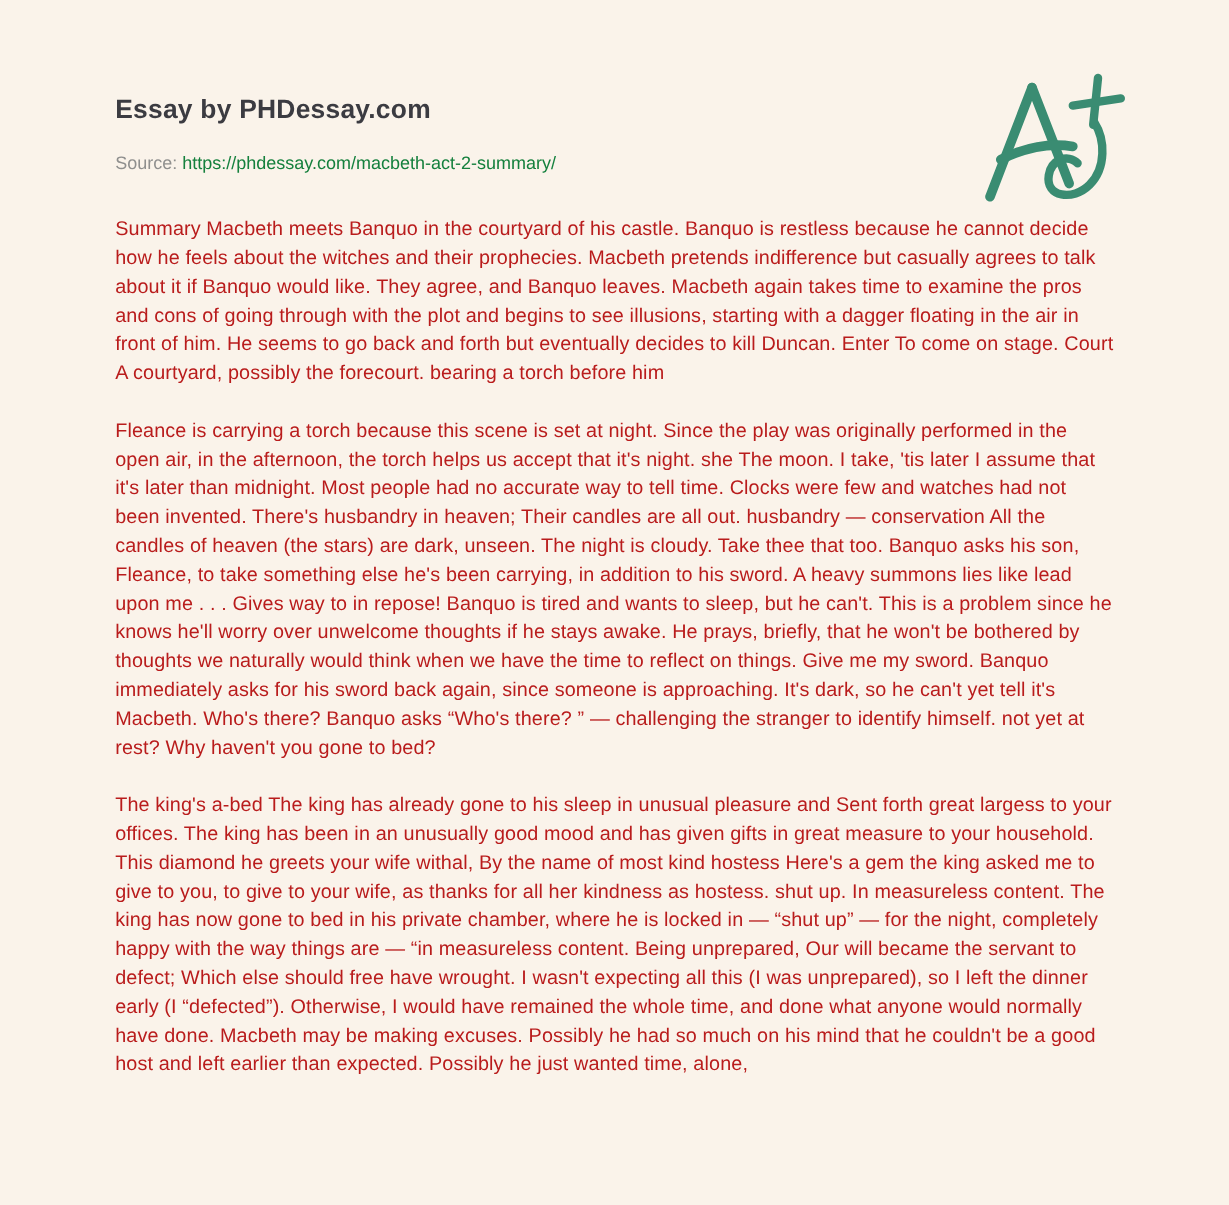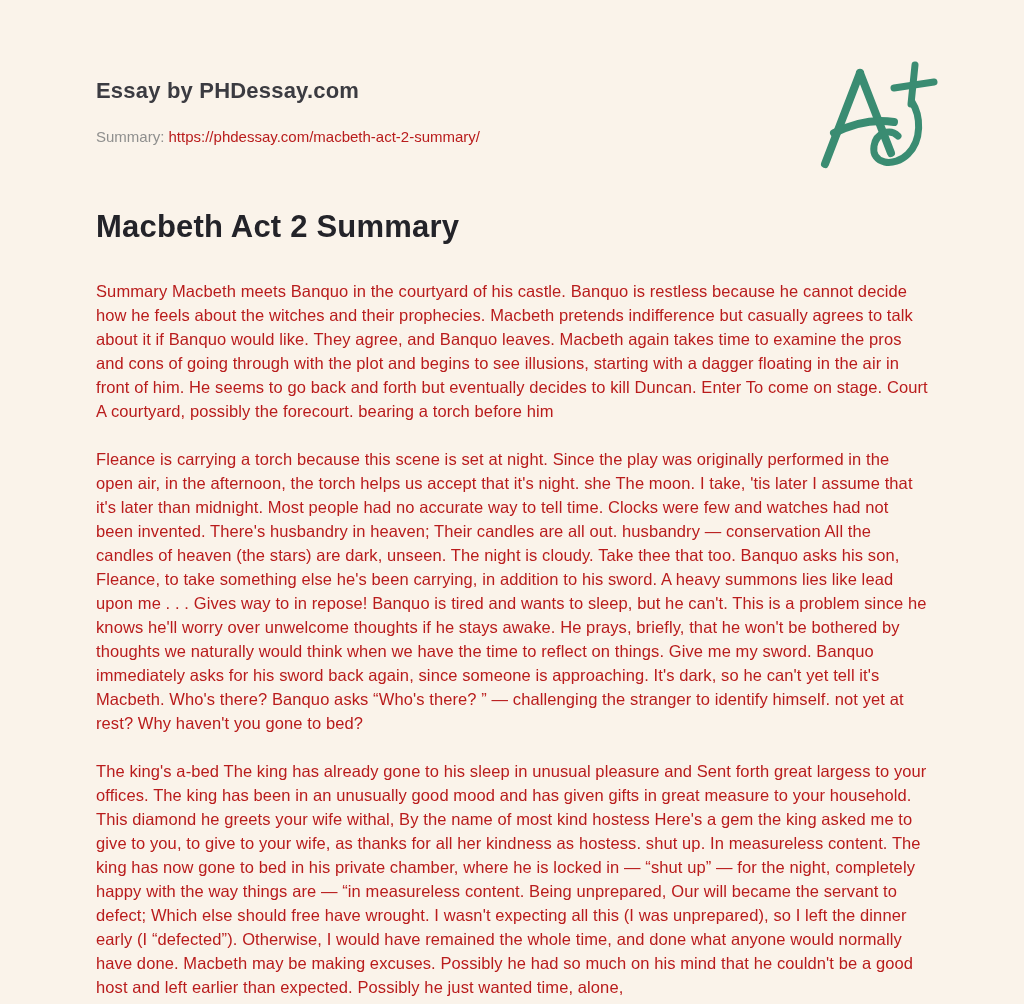--- a/index.html
+++ b/index.html
@@ -24,21 +24,21 @@
     font-weight: bold;
     color: #3B3B41;
     letter-spacing: 0.2px;
   }
   .source-line {
     margin-top: 24px;
     font-size: 15px;
     color: #8F8F8E;
   }
   .source-line a {
-    color: #b91c1c;
+    color: #15803d;
     text-decoration: none;
   }
   .logo {
     position: absolute;
     top: 60px;
     right: 86px;
     width: 120px;
     height: 112px;
   }
   .logo svg { width: 100%; height: 100%; }
@@ -63,42 +63,41 @@
 </style>
 </head>
 <body>
 
 <div class="page">
 
   <div class="header">
     <div class="site-title">Essay by PHDessay.com</div>
 
     <div class="source-line">
-      <span>Summary:</span>
+      <span>Source:</span>
       <a href="#">https://phdessay.com/macbeth-act-2-summary/</a>
     </div>
 
     <div class="logo">
       <svg viewBox="0 0 120 112" fill="none" xmlns="http://www.w3.org/2000/svg">
 
         <path d="M7 104 L42 13" stroke="#3A8C72" stroke-width="8" stroke-linecap="round"></path>
         <path d="M42 13 L73 93" stroke="#3A8C72" stroke-width="8" stroke-linecap="round"></path>
 
         <path d="M16 73 C 38 62, 58 59, 76 62" stroke="#3A8C72" stroke-width="8" stroke-linecap="round"></path>
 
         <path d="M97 5 L93 44" stroke="#3A8C72" stroke-width="7" stroke-linecap="round"></path>
 
         <path d="M76 28 L116 22" stroke="#3A8C72" stroke-width="7" stroke-linecap="round"></path>
 
         <path d="M94 42 C 103 56, 104 80, 90 94 C 76 108, 53 104, 56 86 C 58 73, 72 68, 80 76" stroke="#3A8C72" stroke-width="7" stroke-linecap="round" fill="none"></path>
       </svg>
     </div>
   </div>
 
-  <h1 class="article-title">Macbeth Act 2 Summary</h1>
 
   <div class="article-body">
     <p>Summary Macbeth meets Banquo in the courtyard of his castle. Banquo is restless because he cannot decide how he feels about the witches and their prophecies. Macbeth pretends indifference but casually agrees to talk about it if Banquo would like. They agree, and Banquo leaves. Macbeth again takes time to examine the pros and cons of going through with the plot and begins to see illusions, starting with a dagger floating in the air in front of him. He seems to go back and forth but eventually decides to kill Duncan. Enter To come on stage. Court A courtyard, possibly the forecourt. bearing a torch before him</p>
     <p>Fleance is carrying a torch because this scene is set at night. Since the play was originally performed in the open air, in the afternoon, the torch helps us accept that it's night. she The moon. I take, 'tis later I assume that it's later than midnight. Most people had no accurate way to tell time. Clocks were few and watches had not been invented. There's husbandry in heaven; Their candles are all out. husbandry — conservation All the candles of heaven (the stars) are dark, unseen. The night is cloudy. Take thee that too. Banquo asks his son, Fleance, to take something else he's been carrying, in addition to his sword. A heavy summons lies like lead upon me  . . . Gives way to in repose! Banquo is tired and wants to sleep, but he can't. This is a problem since he knows he'll worry over unwelcome thoughts if he stays awake. He prays, briefly, that he won't be bothered by thoughts we naturally would think when we have the time to reflect on things. Give me my sword. Banquo immediately asks for his sword back again, since someone is approaching. It's dark, so he can't yet tell it's Macbeth. Who's there? Banquo asks “Who's there? ” — challenging the stranger to identify himself. not yet at rest? Why haven't you gone to bed?</p>
     <p>The king's a-bed The king has already gone to his sleep in unusual pleasure and Sent forth great largess to your offices. The king has been in an unusually good mood and has given gifts in great measure to your household. This diamond he greets your wife withal, By the name of most kind hostess Here's a gem the king asked me to give to you, to give to your wife, as thanks for all her kindness as hostess. shut up.  In measureless content. The king has now gone to bed in his private chamber, where he is locked in — “shut up” — for the night, completely happy with the way things are — “in measureless content. Being unprepared,  Our will became the servant to defect; Which else should free have wrought. I wasn't expecting all this (I was unprepared), so I left the dinner early (I “defected”). Otherwise, I would have remained the whole time, and done what anyone would normally have done. Macbeth may be making excuses. Possibly he had so much on his mind that he couldn't be a good host and left earlier than expected. Possibly he just wanted time, alone,</p>
   </div>
 
 </div>
 
 </body></html>

